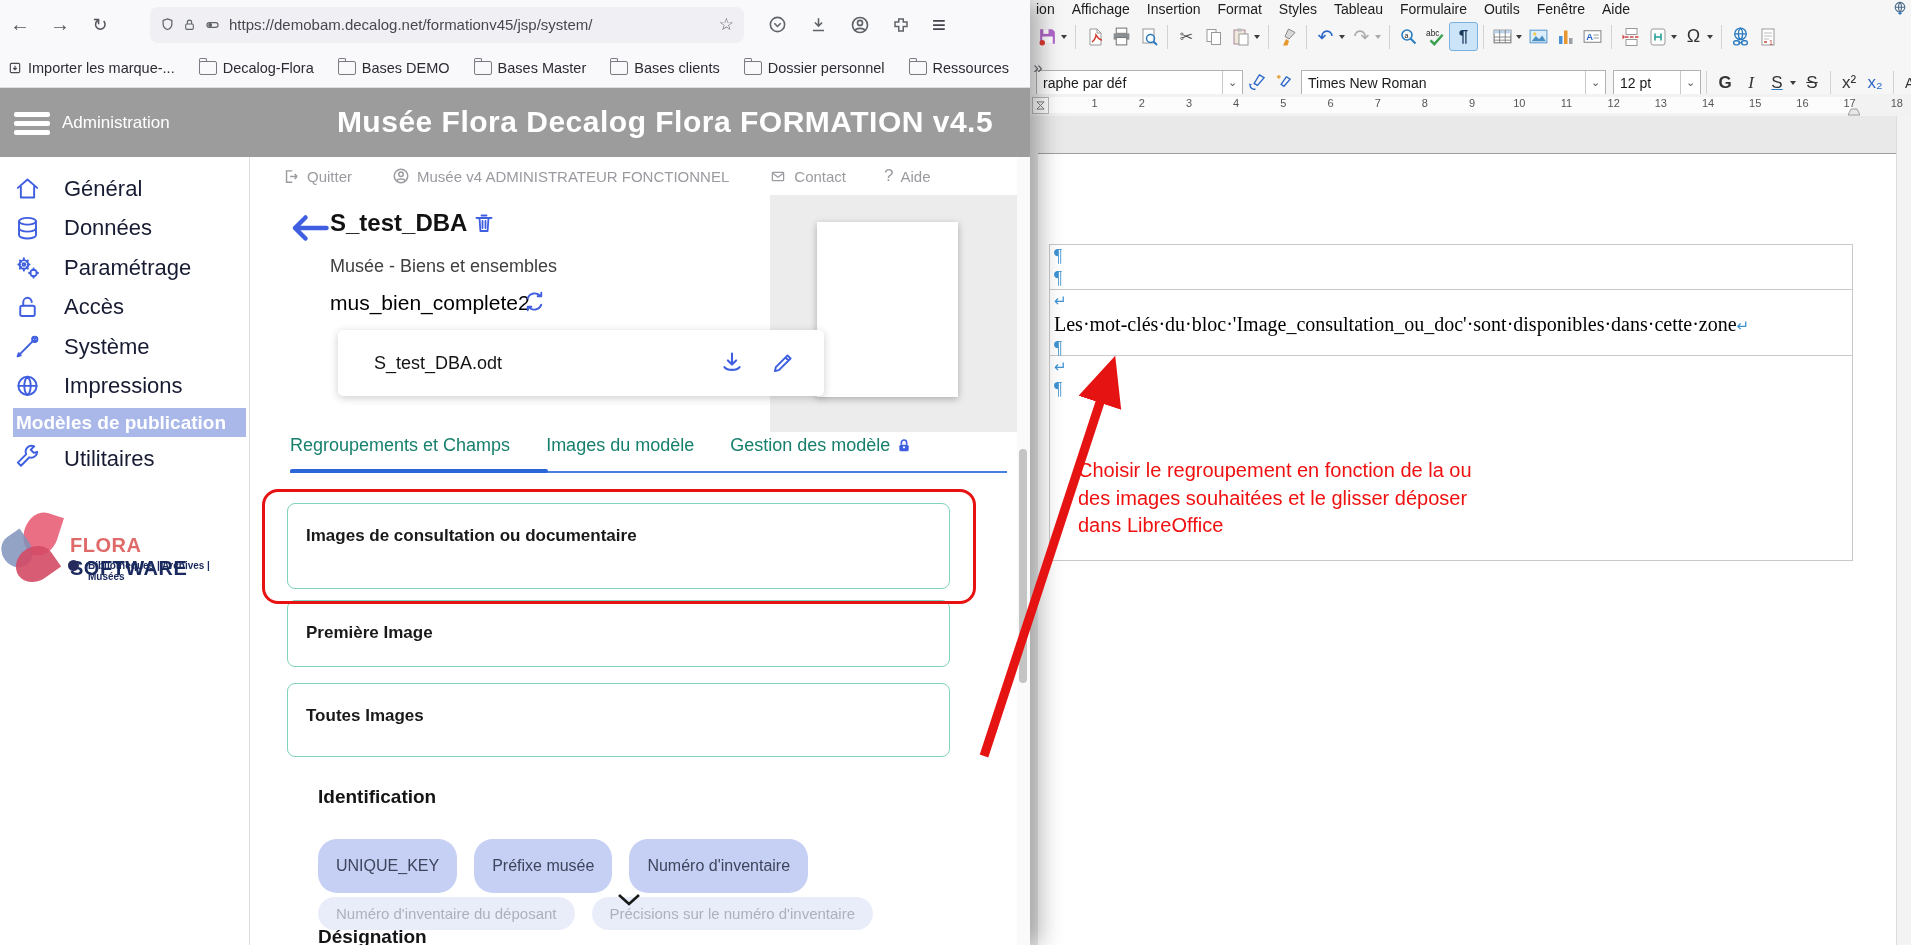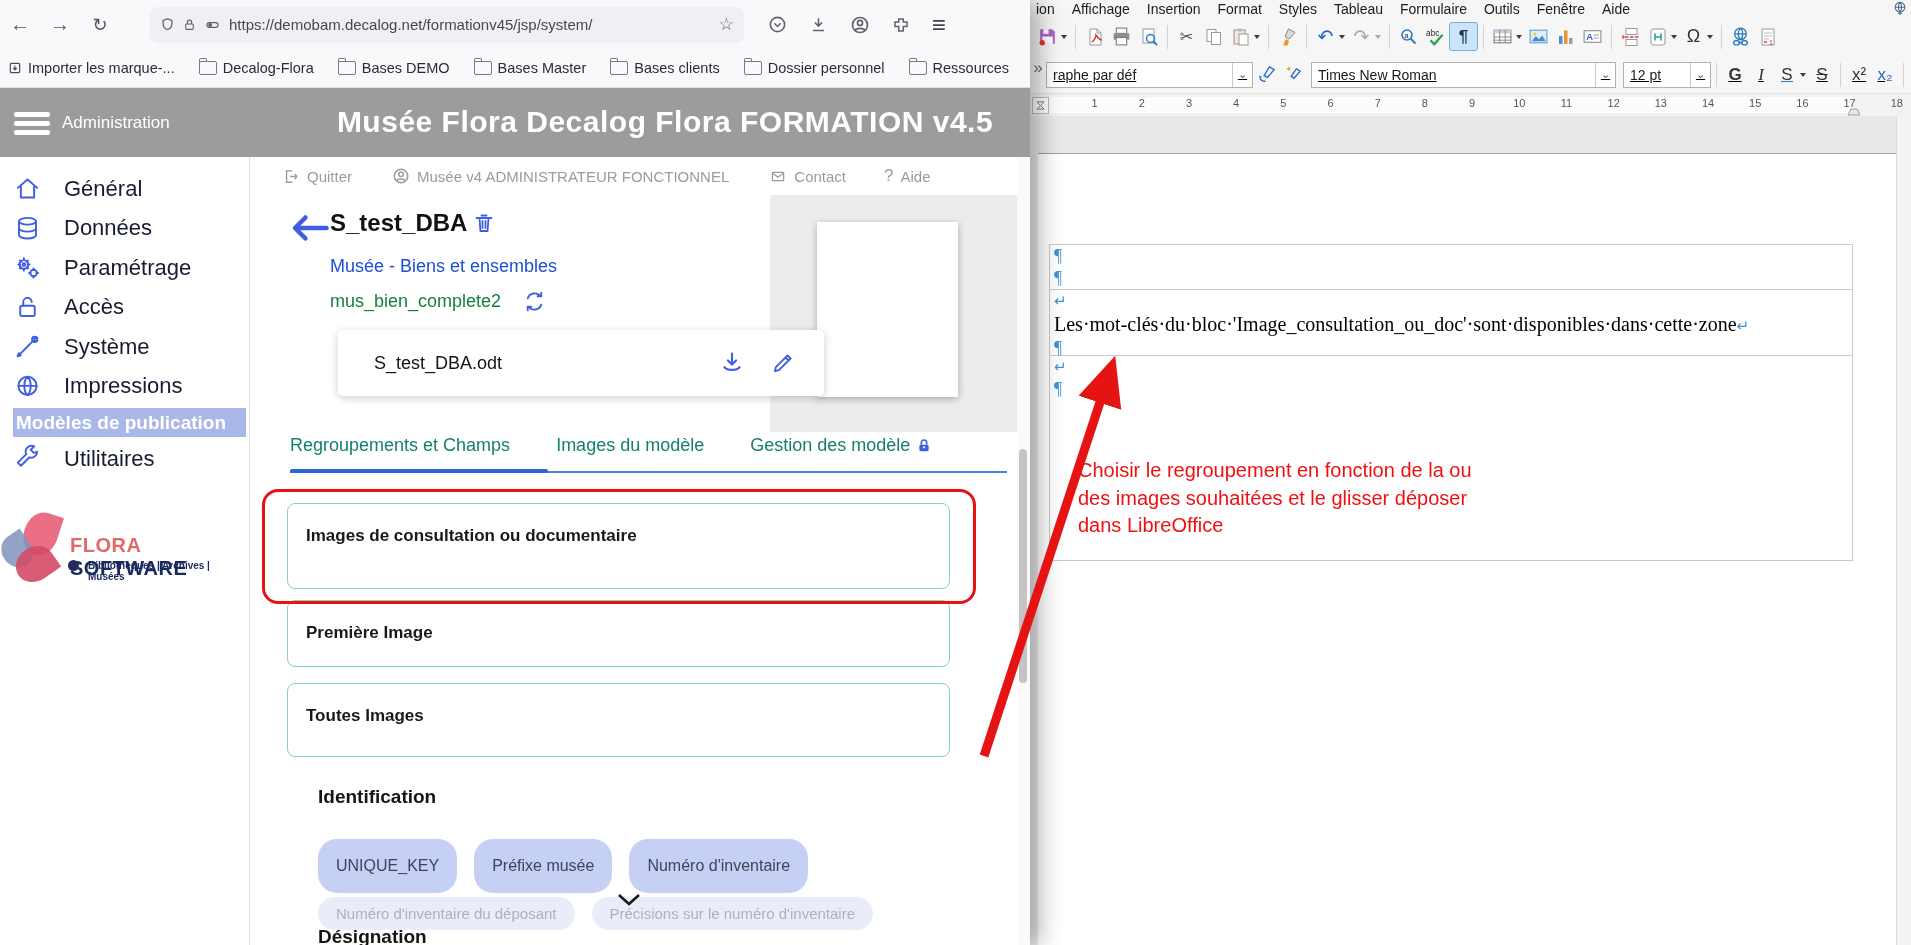--- a/index.html
+++ b/index.html
@@ -59,27 +59,27 @@
 
   .content{position:absolute;left:250px;top:0;right:13px;bottom:0;background:#fff;overflow:hidden;}
   .cmain{position:absolute;left:0;top:38px;right:0;bottom:0;}
   .graypanel{position:absolute;left:520px;top:0;width:247px;height:237px;background:#ececec;}
   .previewbox{position:absolute;left:567px;top:27px;width:141px;height:175px;background:#fff;
               box-shadow:0 2px 7px rgba(0,0,0,.28);}
   .backarrow svg{width:40px;height:30px;stroke:#3f5fe0;stroke-width:3;fill:none;
                  stroke-linecap:round;stroke-linejoin:round;}
   .dtitle{position:absolute;left:80px;top:14px;font-size:24px;font-weight:700;color:#121212;}
   .blueicon svg{stroke:#3f5fe0;fill:none;stroke-width:1.8;stroke-linecap:round;stroke-linejoin:round;}
-  .dsub{position:absolute;left:80px;top:61px;font-size:18px;color:#1d4ed8;}
-  .dmodel{position:absolute;left:80px;top:96px;font-size:18px;color:#15803d;}
+  .dsub{position:absolute;left:80px;top:61px;font-size:18px;color:#404040;}
+  .dmodel{position:absolute;left:80px;top:96px;font-size:21px;color:#000000;}
   .filecard{position:absolute;left:88px;top:135px;width:486px;height:66px;background:#fff;
             border-radius:5px;box-shadow:0 2px 8px rgba(0,0,0,.20);display:flex;align-items:center;}
   .filename{font-size:18px;color:#141414;margin-left:36px;}
 
-  .tabsrow{position:absolute;left:40px;top:240px;display:flex;gap:46px;font-size:18px;color:#17806d;}
+  .tabsrow{position:absolute;left:40px;top:240px;display:flex;gap:36px;font-size:18px;color:#17806d;}
   .tab{display:flex;align-items:center;gap:6px;white-space:nowrap;}
   .tabline{position:absolute;left:40px;top:276px;width:717px;height:2px;background:#4a7fde;}
   .tabline-active{position:absolute;left:40px;top:274px;width:258px;height:4px;background:#2b66d8;border-radius:2px;}
 
   .gcard{position:absolute;left:37px;width:663px;background:#fff;border:1.5px solid #7fd3bf;
          border-radius:8px;box-sizing:border-box;}
   .gcard span{display:block;margin:22px 0 0 18px;font-size:17px;font-weight:700;color:#191919;}
 
   .sechead{font-size:19px;font-weight:700;color:#151515;position:absolute;left:68px;}
   .chiprow{position:absolute;left:68px;display:flex;}
@@ -90,22 +90,22 @@
   .vscroll{position:absolute;right:0px;top:0;width:13px;bottom:0;background:#fafafa;}
   .vthumb{position:absolute;left:2px;width:8px;background:#c4c4c4;border-radius:4px;}
 
   
   .lo{position:absolute;left:1030px;top:0;width:881px;height:945px;background:#f6f6f6;z-index:1;}
   .lomenubar{position:absolute;left:0;top:0;width:100%;height:17px;display:flex;gap:17px;
              padding-left:6px;font-size:14px;color:#1c1c1c;align-items:center;box-sizing:border-box;}
   .lomenubar span{white-space:nowrap;}
   .lotb1{position:absolute;left:0;top:17px;width:100%;height:39px;display:flex;align-items:center;
          padding-left:4px;box-sizing:border-box;}
-  .lotb2{position:absolute;left:0;top:56px;width:100%;height:38px;display:flex;align-items:center;
-         padding-left:16px;box-sizing:border-box;border-bottom:1px solid #e0e0e0;text-decoration:underline;}
+  .lotb2{position:absolute;left:0;top:64px;width:100%;height:38px;display:flex;align-items:center;
+         padding-left:6px;box-sizing:border-box;border-bottom:1px solid #e0e0e0;}
   .tbx{width:27px;height:27px;display:flex;align-items:center;justify-content:center;border-radius:3px;flex:0 0 auto;}
   .sep{width:1px;height:24px;background:#d2d2d2;margin:0 5px;flex:0 0 auto;}
   .dd{width:0;height:0;border-left:3.5px solid transparent;border-right:3.5px solid transparent;
       border-top:4.5px solid #3c3c3c;margin:0 3px 0 0;flex:0 0 auto;}
   .glyphbtn{font-size:16px;color:#4a4a4a;}
   .active-mark{background:#cce4f7;border:1px solid #7ab0dd;color:#1a3a5c;font-size:17px;font-weight:700;}
   .combo{height:26px;background:#fff;border:1px solid #b2b2b2;display:flex;align-items:center;
          font-size:14px;color:#1a1a1a;box-sizing:border-box;flex:0 0 auto;}
   .combo .ctext{flex:1;padding-left:6px;white-space:nowrap;overflow:hidden;}
   .combo .cdd{width:19px;height:100%;border-left:1px solid #c9c9c9;display:flex;align-items:center;

